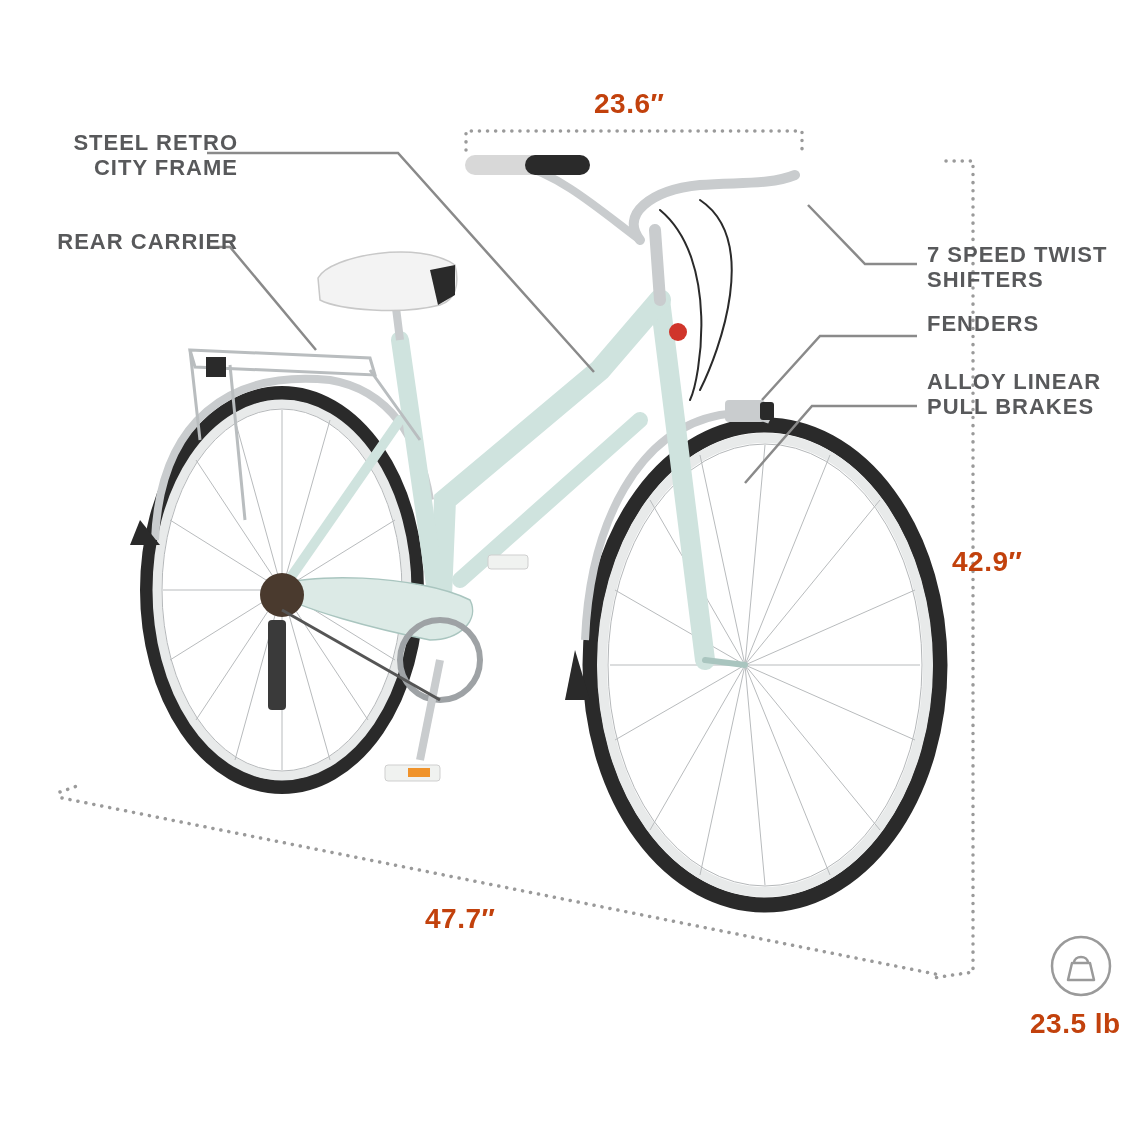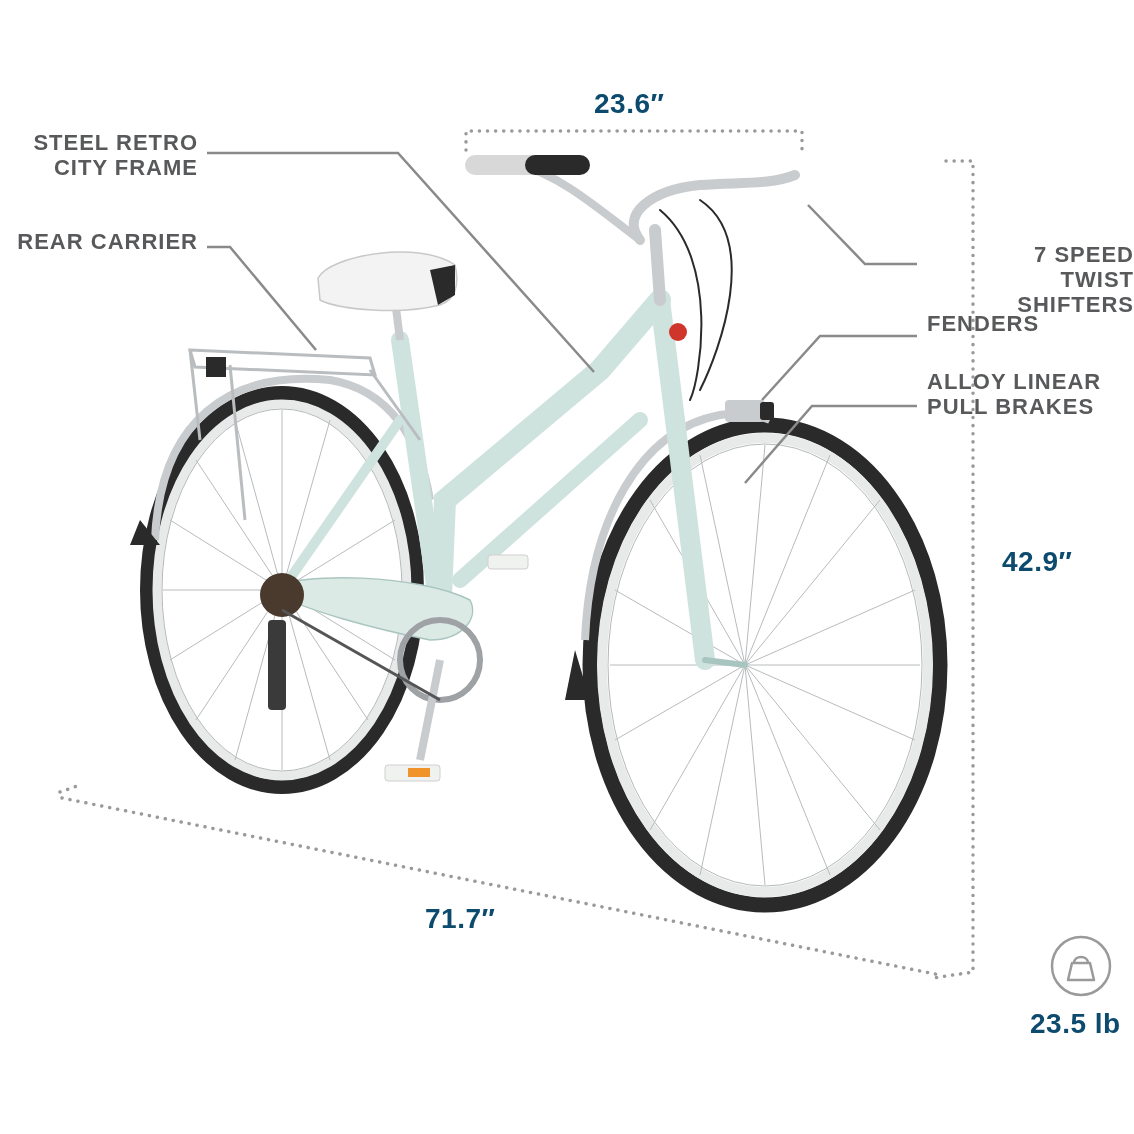--- a/index.html
+++ b/index.html
@@ -1,19 +1,19 @@
 <!DOCTYPE html>
 <html><head>
 <meta charset="utf-8">
 <style>
   html, body { margin:0; padding:0; background:#ffffff; }
   body { width:1134px; height:1134px; position:relative; overflow:hidden; font-family:"Liberation Sans", sans-serif; }
   .label { position:absolute; color:#58595b; font-size:22px; font-weight:bold; letter-spacing:1px; line-height:25px; text-transform:uppercase; }
-  .label.right { text-align:right; }
-  .dim { position:absolute; color:#0c4a6e; font-size:28px; font-weight:bold; letter-spacing:0.5px; }
+  .label.right { text-align:right;padding-left:40px; }
+  .dim { position:absolute; color:#c2410c; font-size:28px; font-weight:bold; letter-spacing:0.5px; }
   svg.art { position:absolute; left:0; top:0; }
 </style>
 </head>
 <body>
 
 <svg class="art" width="1134" height="1134" viewBox="0 0 1134 1134">
 
   <g fill="none" stroke="#9a9a9a" stroke-width="3.5" stroke-linecap="round" stroke-dasharray="0.1 8">
     <path d="M466 150 L466 131 L802 131 L802 152"></path>
     <path d="M946 161 L973 161 L973 972 L933 978"></path>
@@ -128,35 +128,35 @@
   </g>
 </svg>
 
 <div class="label right" style="left:0; width:198px; top:130px;">
   <div>STEEL RETRO</div>
   <div>CITY FRAME</div>
 </div>
 <div class="label right" style="left:0; width:198px; top:229px;">
   <div>REAR CARRIER</div>
 </div>
-<div class="label" style="left:964px; top:242px;text-align:right;">
+<div class="label" style="left:927px; top:242px;">
   <div>7 SPEED TWIST</div>
   <div>SHIFTERS</div>
 </div>
 <div class="label" style="left:927px; top:311px;">
   <div>FENDERS</div>
 </div>
 <div class="label" style="left:927px; top:369px;">
   <div>ALLOY LINEAR</div>
   <div>PULL BRAKES</div>
 </div>
 
 <div class="dim" style="left:594px; top:88px;">23.6″</div>
-<div class="dim" style="left:1002px; top:546px;">42.9″</div>
-<div class="dim" style="left:425px; top:903px;">71.7″</div>
+<div class="dim" style="left:952px; top:546px;">42.9″</div>
+<div class="dim" style="left:425px; top:903px;">47.7″</div>
 
 <div style="position:absolute; left:1050px; top:935px; width:62px; height:62px;">
   <svg width="62" height="62" viewBox="0 0 62 62">
     <circle cx="31" cy="31" r="29" fill="none" stroke="#9a9a9a" stroke-width="2.5"></circle>
     <path d="M24 28 C24 20 38 20 38 28" fill="none" stroke="#9a9a9a" stroke-width="2.5"></path>
     <path d="M22 28 L40 28 L44 45 L18 45 Z" fill="none" stroke="#9a9a9a" stroke-width="2.5" stroke-linejoin="round"></path>
   </svg>
 </div>
 <div class="dim" style="left:1030px; top:1008px;">23.5 lb</div>
 

